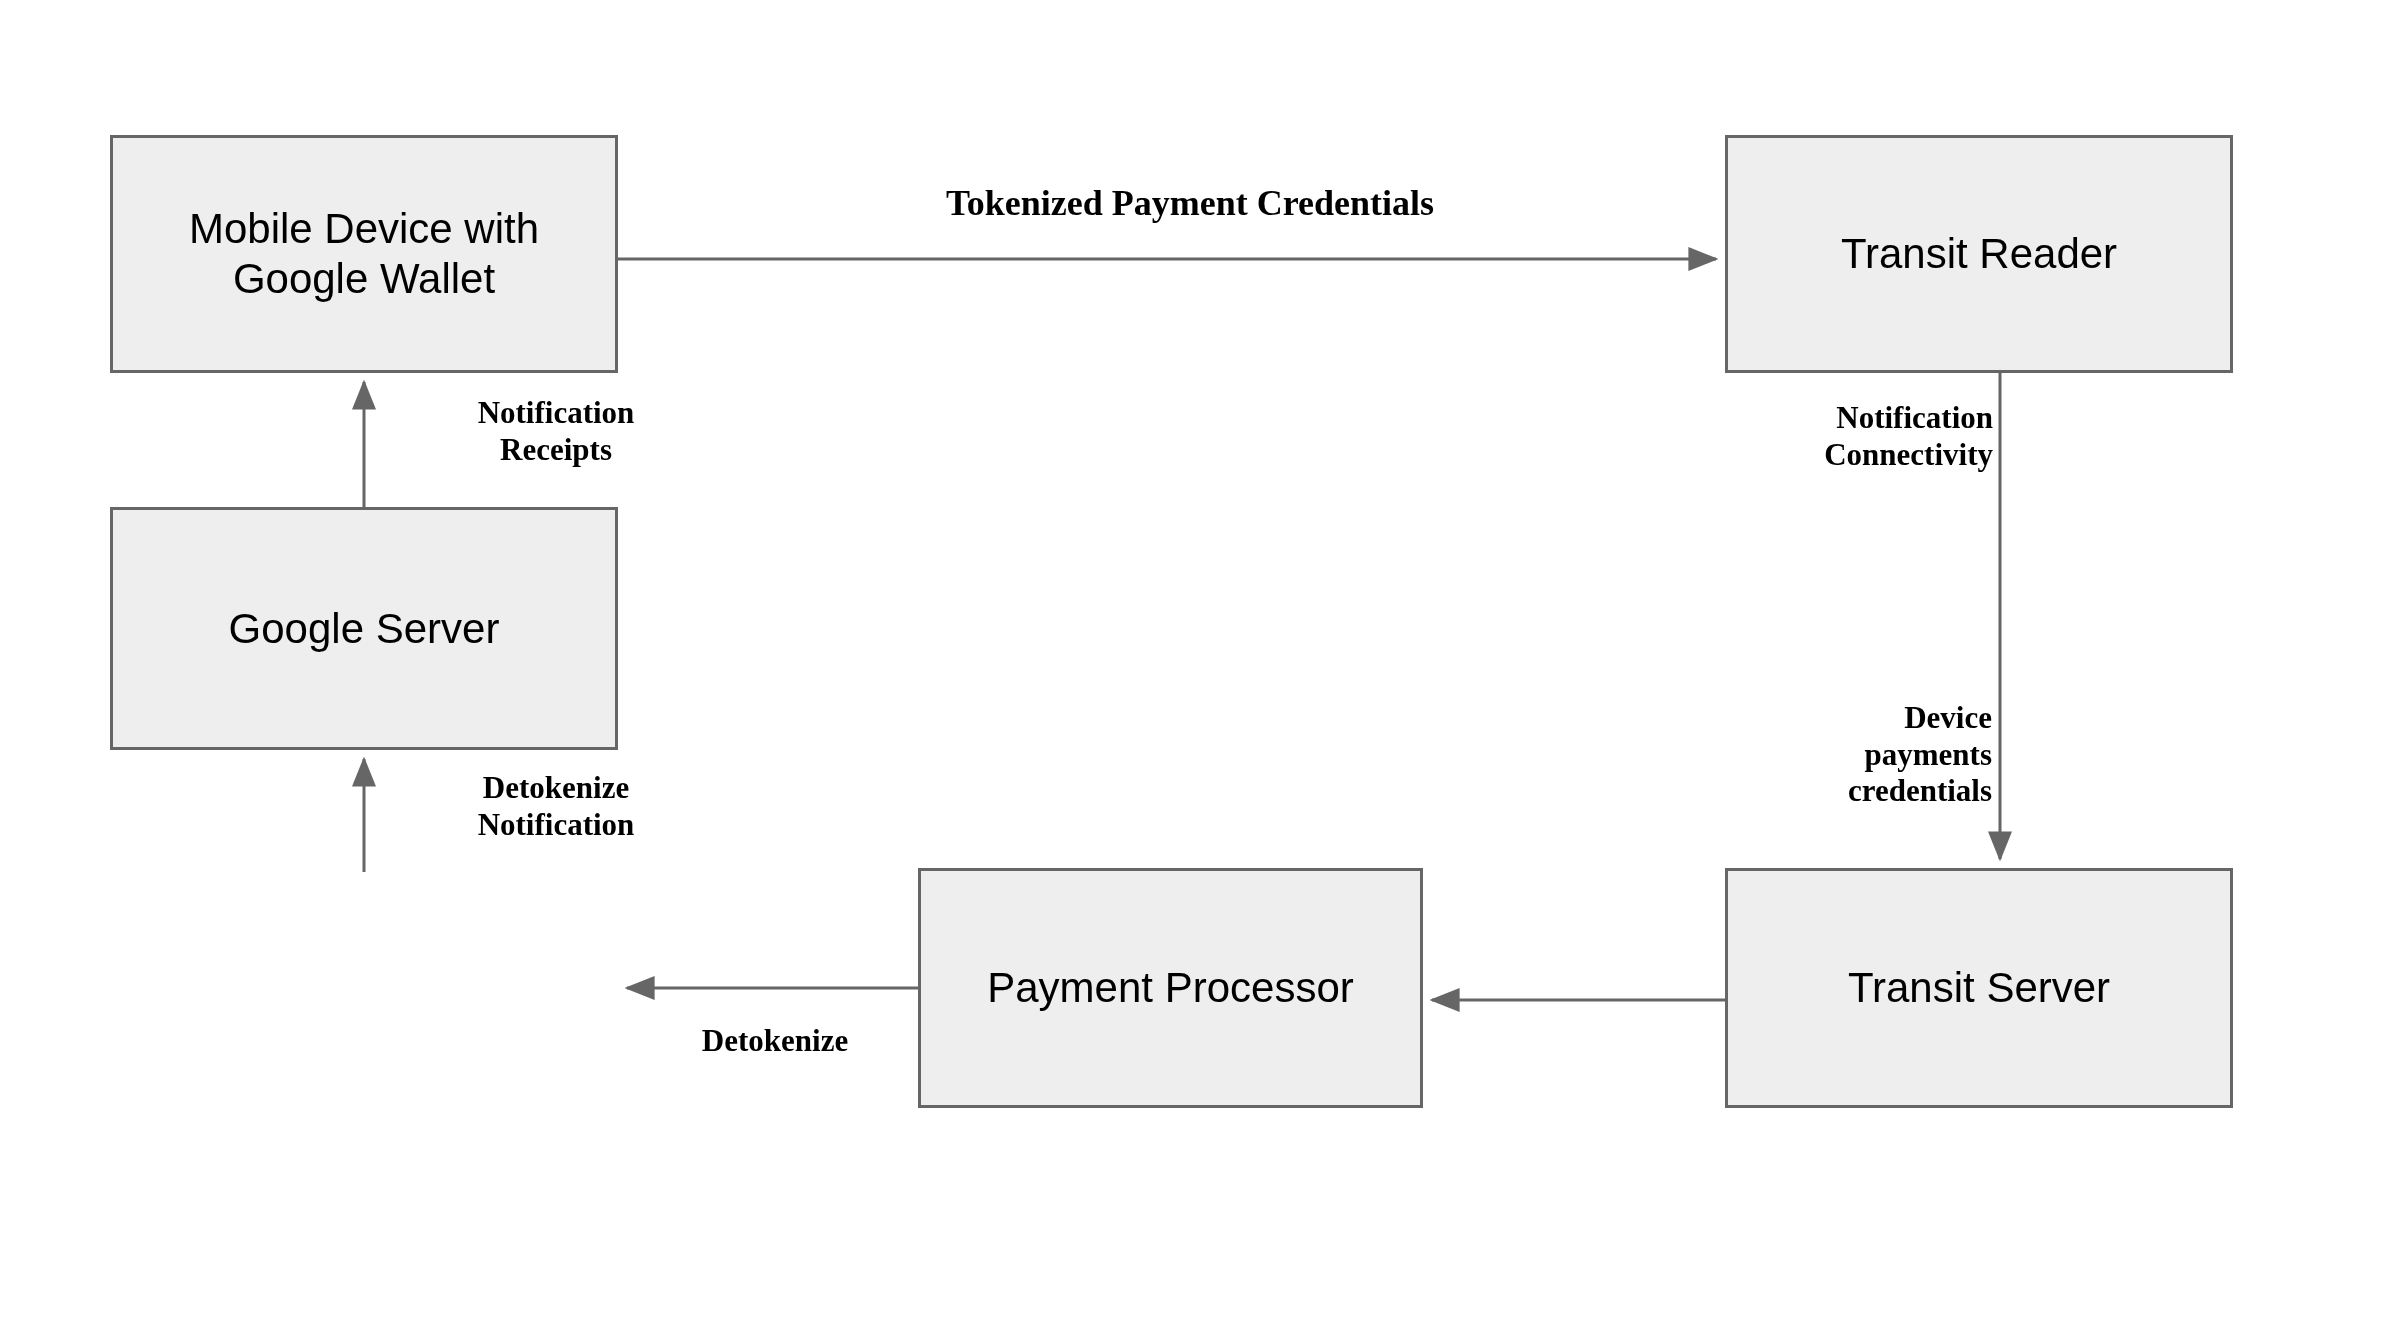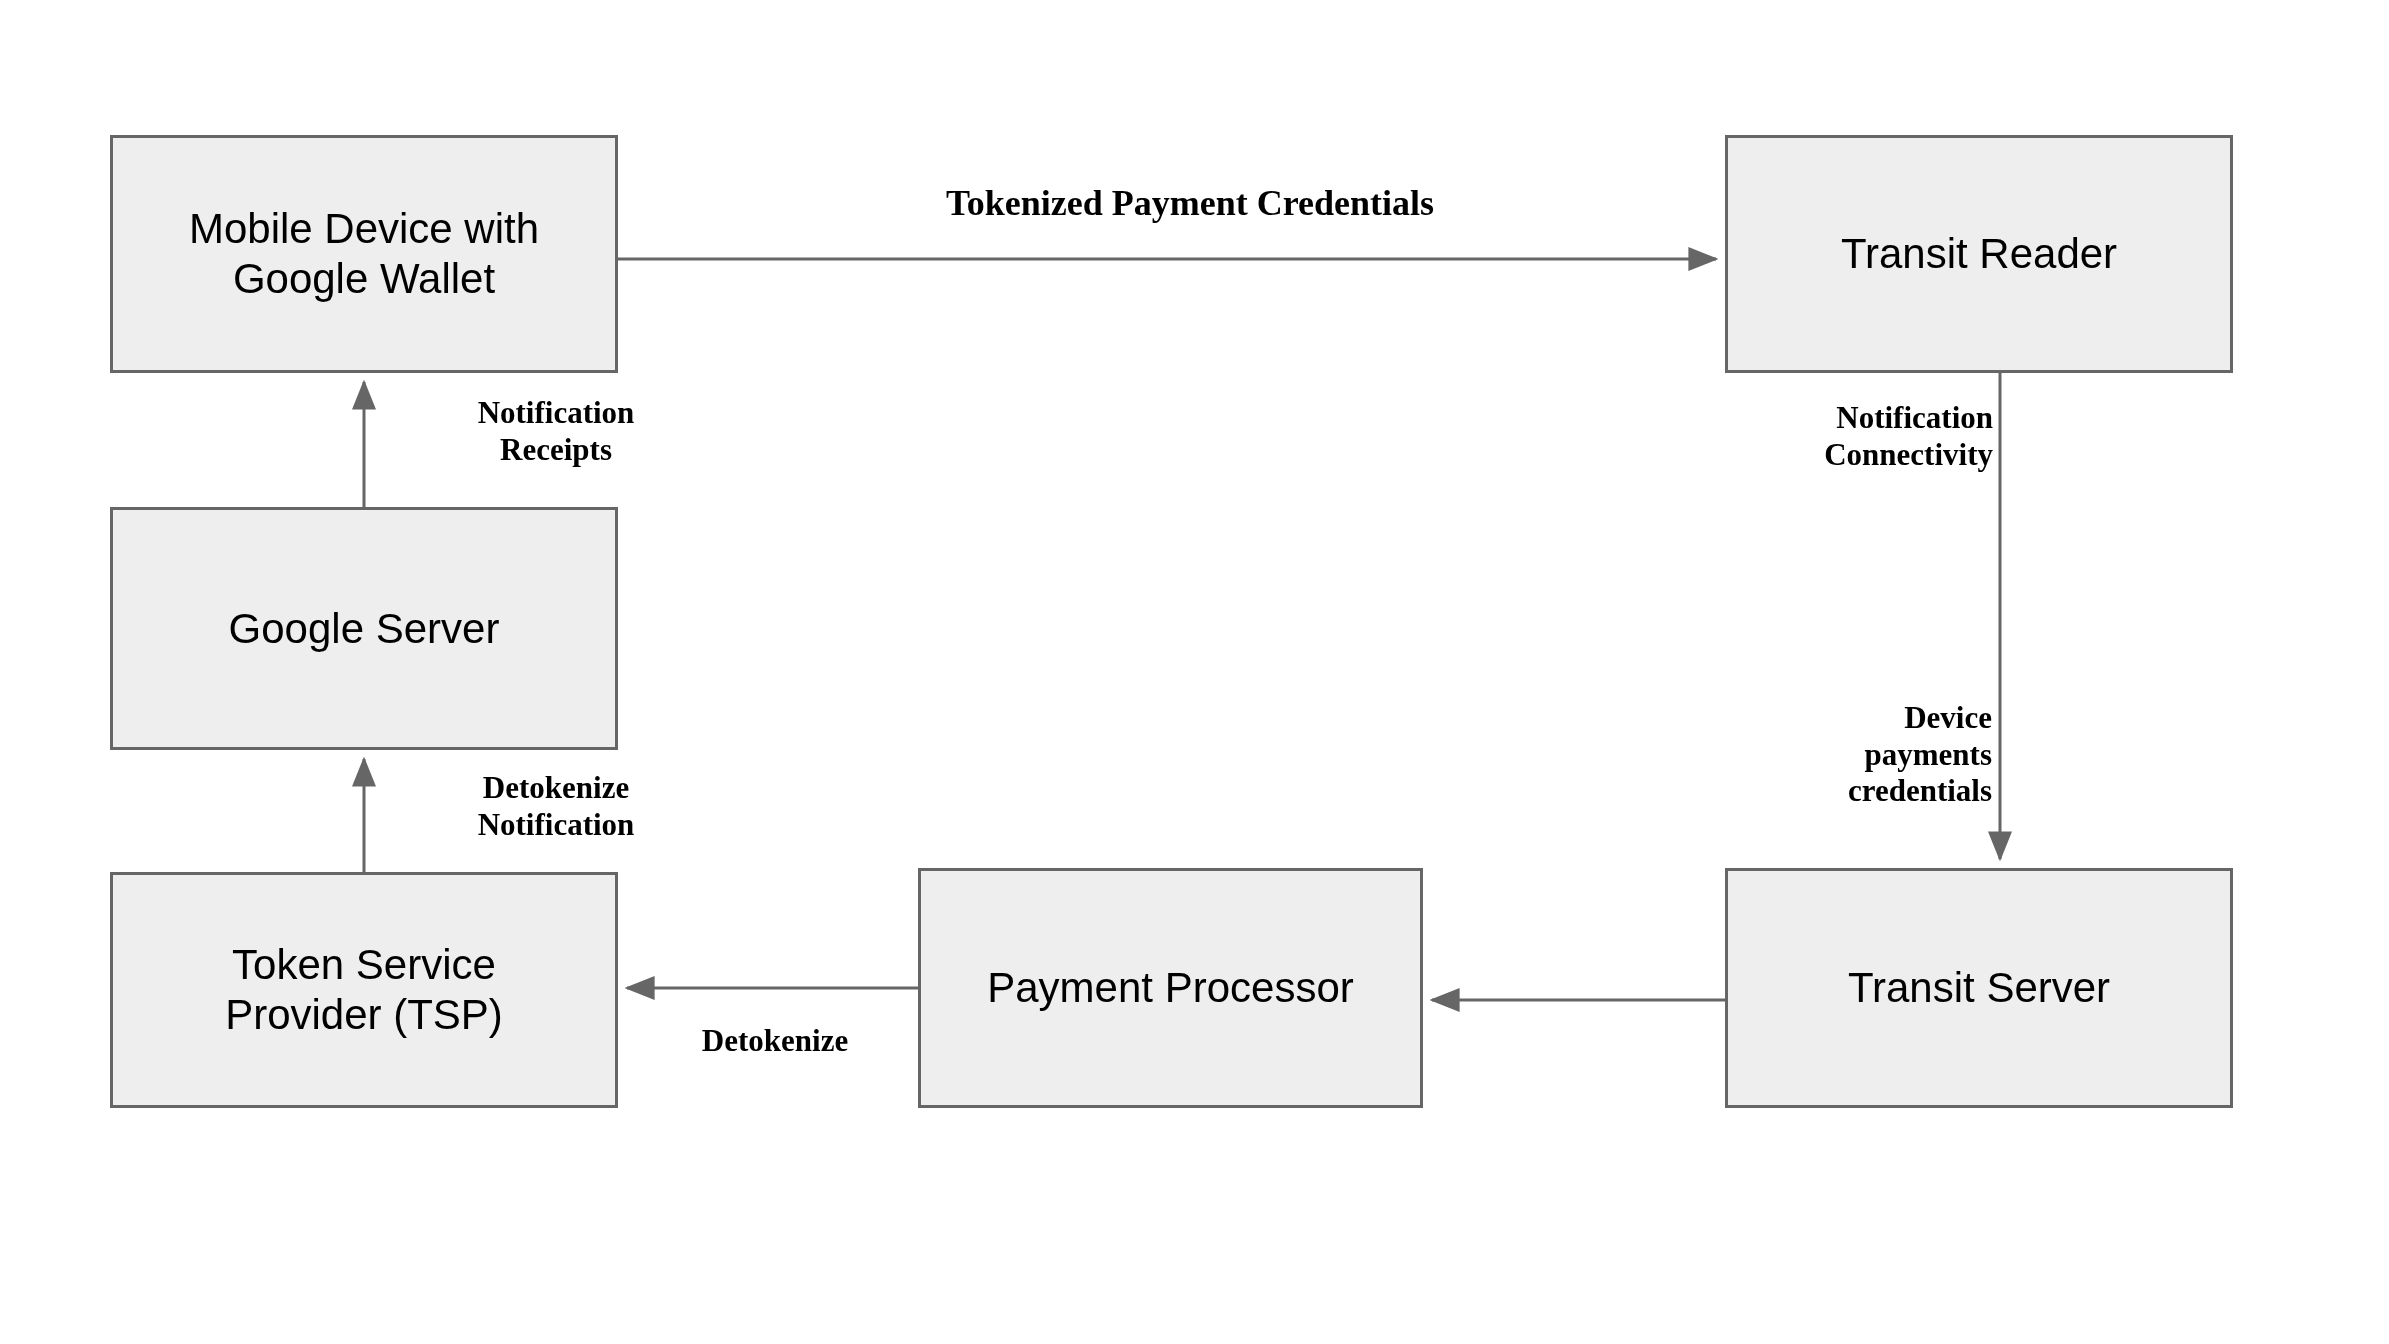--- a/index.html
+++ b/index.html
@@ -105,24 +105,20 @@
   </div>
 
   <div class="node" style="left:1725px; top:135px; width:508px; height:238px;">
     <span class="node-label">Transit Reader</span>
   </div>
 
   <div class="node" style="left:110px; top:507px; width:508px; height:243px;">
     <span class="node-label">Google Server</span>
   </div>
 
-  <div class="node" style="left:110px; top:872px; width:508px; height:236px;">
-    <span class="node-label">Token Service
-Provider (TSP)</span>
-  </div>
 
   <div class="node" style="left:918px; top:868px; width:505px; height:240px;">
     <span class="node-label">Payment Processor</span>
   </div>
 
   <div class="node" style="left:1725px; top:868px; width:508px; height:240px;">
     <span class="node-label">Transit Server</span>
   </div>
 
   <div class="edge-label big center" style="left:840px; top:182px; width:700px;">Tokenized Payment Credentials</div>

